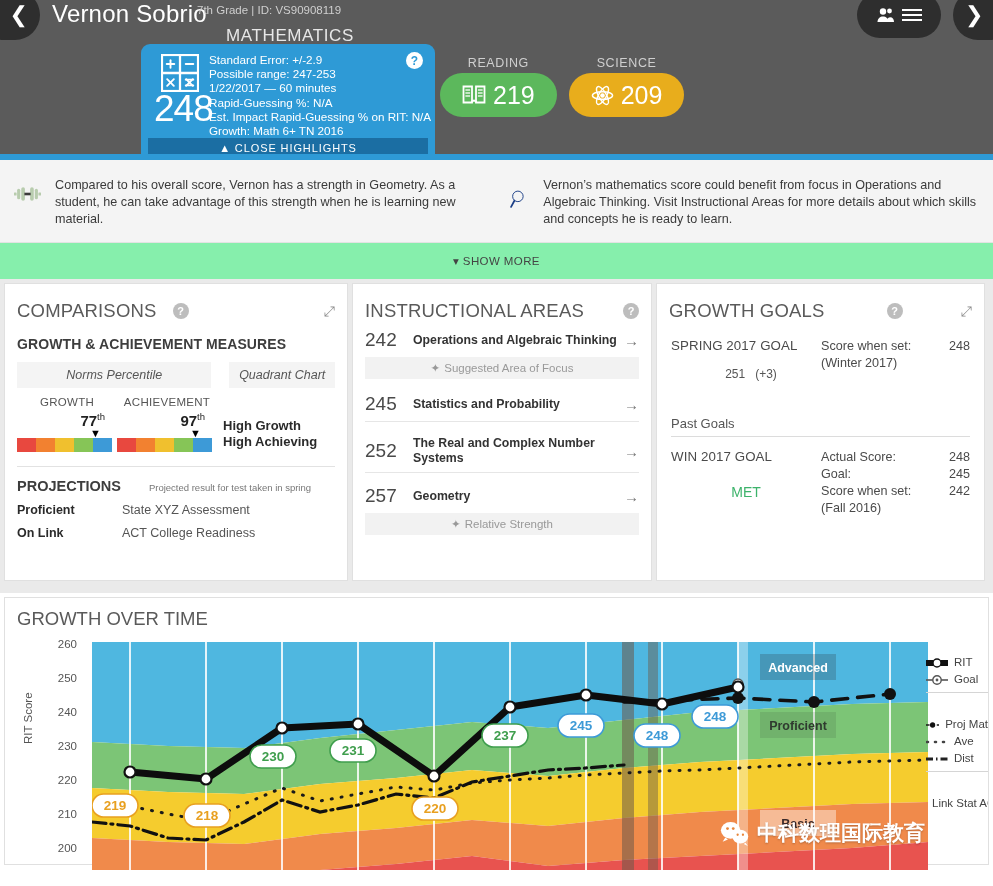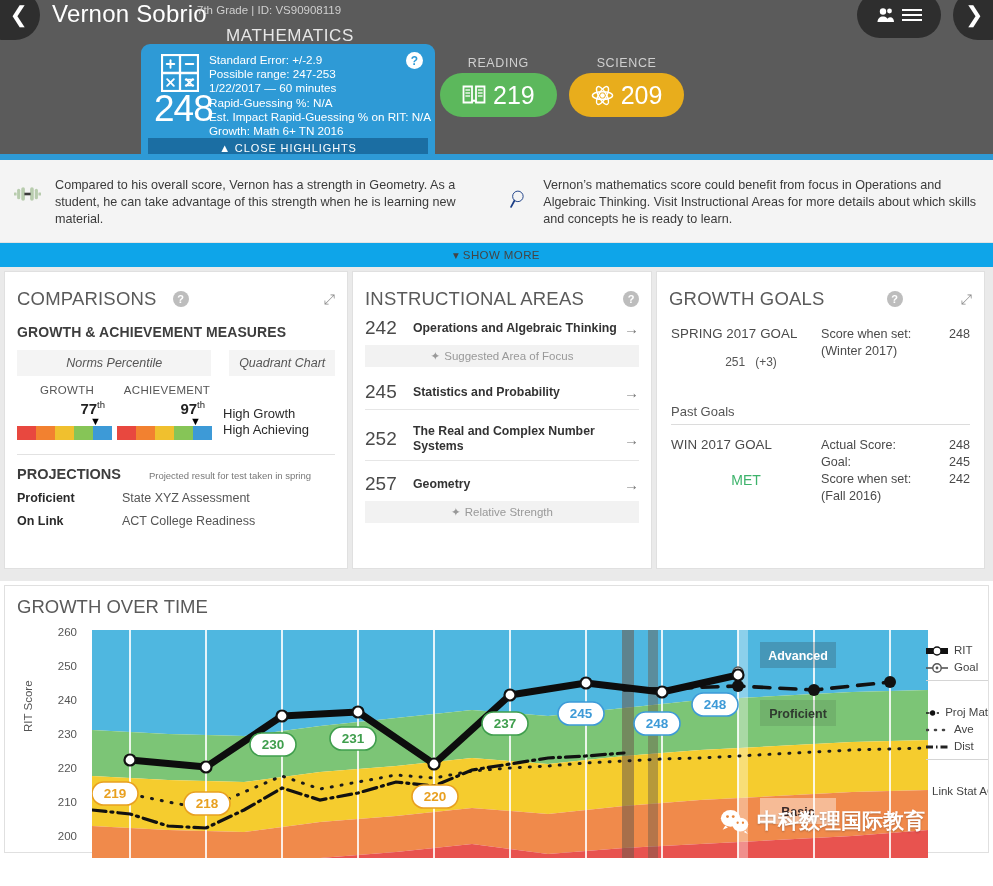--- a/index.html
+++ b/index.html
@@ -107,21 +107,21 @@
   .insights {
     height: 83px; background: #f4f4f4;
     display: flex; align-items: center;
     border-bottom: 1px solid #e3e3e3;
   }
   .insight { display: flex; align-items: flex-start; gap: 14px; }
   .insight:nth-child(1) { width: 500px; padding-left: 14px; padding-top: 2px; }
   .insight:nth-child(2) { width: 493px; padding-left: 10px; padding-top: 2px; }
   .insight p { font-size: 12.6px; line-height: 17px; color: #3a3a3a; }
   .show-more {
-    height: 24px; background: #0ea5e9;
+    height: 36px; background: #86efac;
     display: flex; align-items: center; justify-content: center;
     font-size: 11.5px; color: #444; letter-spacing: .4px;
   }
 
   
   .card-row { display: flex; gap: 4px; padding: 4px 4px 12px 4px; background: #eaeaea; height: 314px; }
   .card { background: #fff; border: 1px solid #e0e0e0; position: relative; }
   .card-comparisons { width: 344px; }
   .card-instructional { width: 300px; }
   .card-goals { width: 329px; }
@@ -153,21 +153,21 @@
   .toggle.t2 { width: 114px; }
 
   .measures { display: flex; padding: 8px 12px 0 12px; }
   .measure { width: 100px; }
   .measure-label { font-size: 11.5px; color: #555; letter-spacing: .3px; text-align: center; }
   .measure-value { font-size: 15px; color: #222; font-weight: bold; text-align: right; padding-right: 12px; margin-top: 3px; }
   .measure-value sup { font-size: 9.5px; font-weight: normal; }
   .caret { text-align: right; padding-right: 16px; height: 9px; color: #000; font-size: 11px; line-height: 9px; }
   .bar { display: flex; height: 14px; width: 95px; }
   .bar i { flex: 1; display: block; }
-  .quad-label { font-size: 13px; font-weight: normal; color: #2a2a2a; line-height: 16px; padding-top: 22px; padding-left: 6px; }
+  .quad-label { font-size: 13px; font-weight: bold; color: #2a2a2a; line-height: 16px; padding-top: 22px; padding-left: 6px; }
 
   .divider { height: 1px; background: #e2e2e2; margin: 14px 12px 0 12px; }
 
   .proj-head { display: flex; align-items: baseline; padding: 11px 12px 0 12px; }
   .proj-title { font-size: 14.5px; color: #3d3d3d; font-weight: bold; }
   .proj-note { font-size: 9.5px; color: #777; margin-left: 28px; }
   .proj-row { display: flex; padding: 9px 12px 0 12px; font-size: 12.5px; }
   .proj-status { width: 105px; font-weight: bold; color: #2a2a2a; }
   .proj-name { color: #555; }
 

